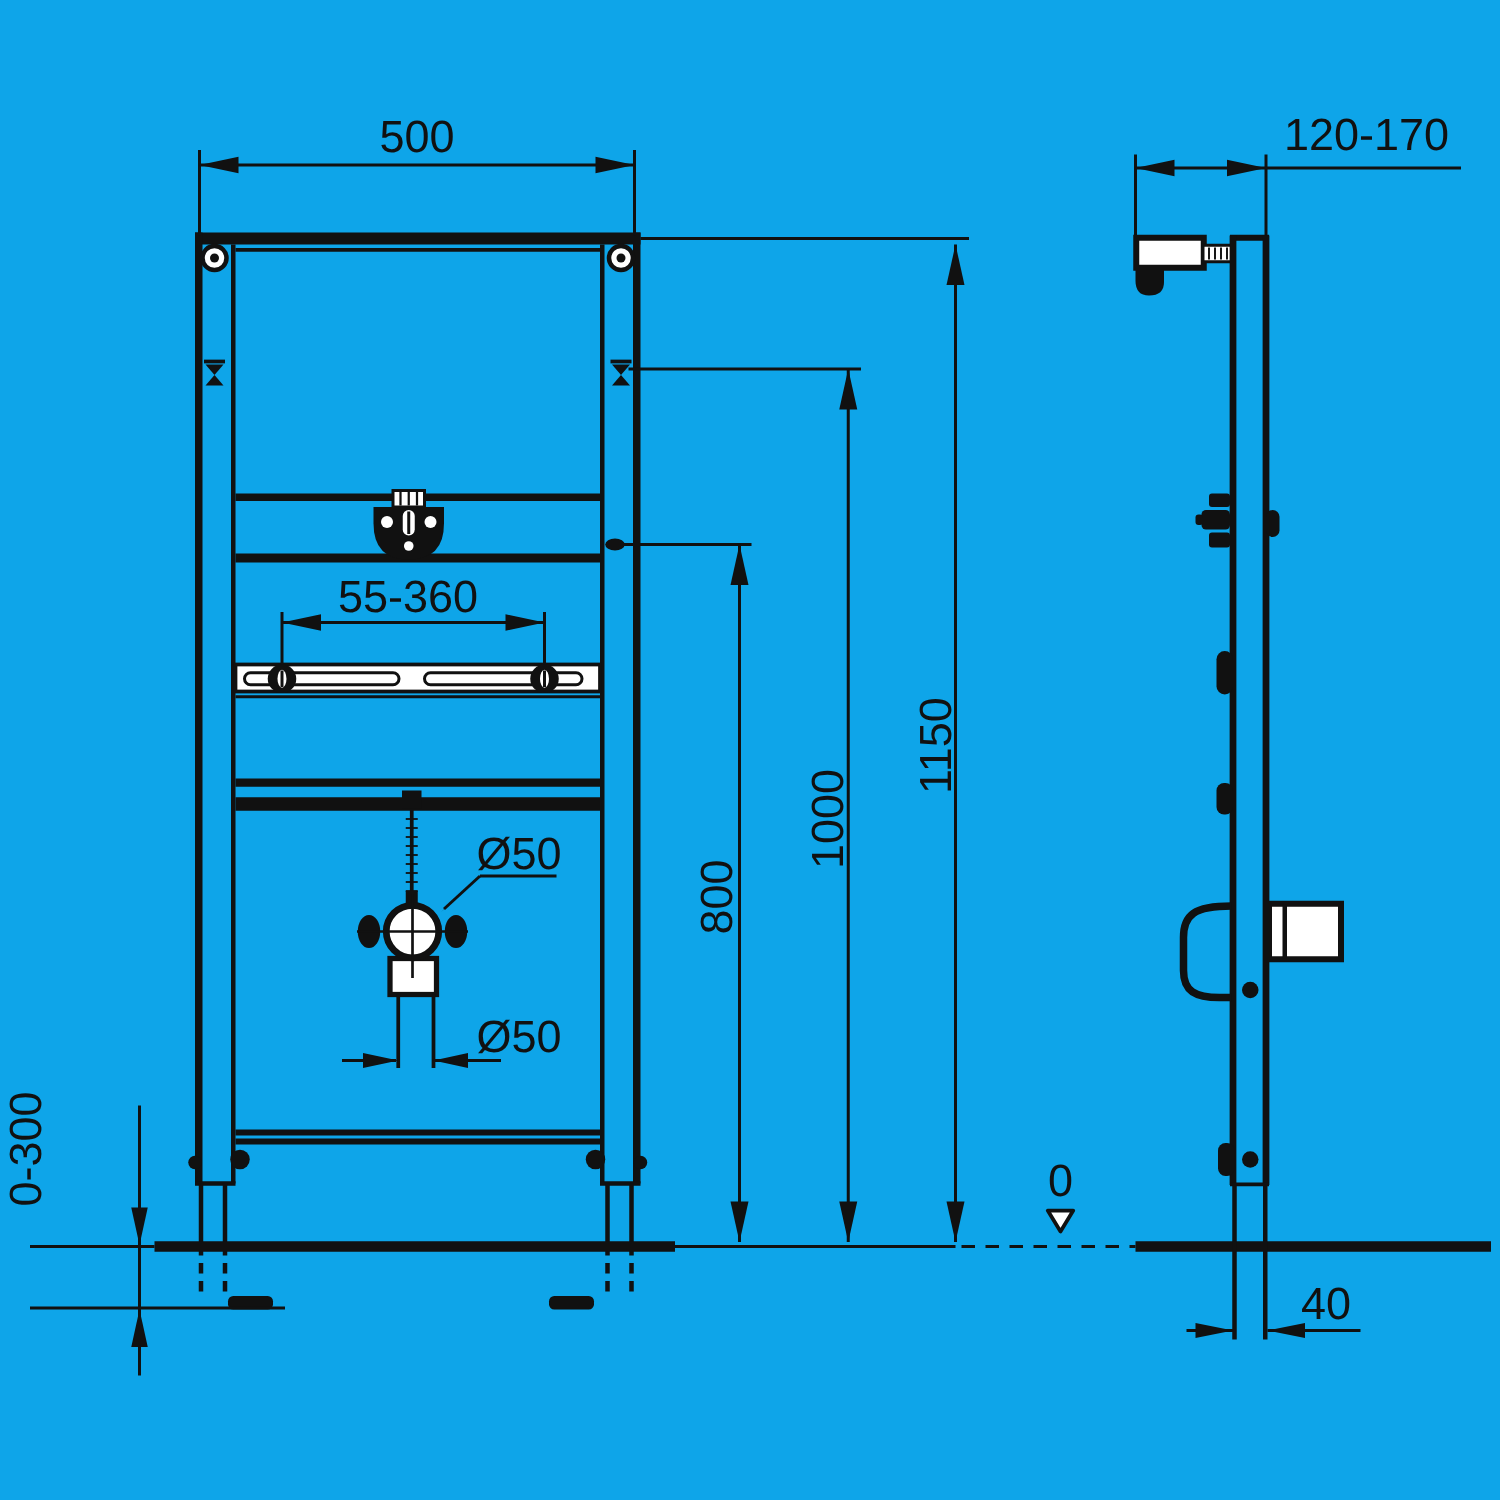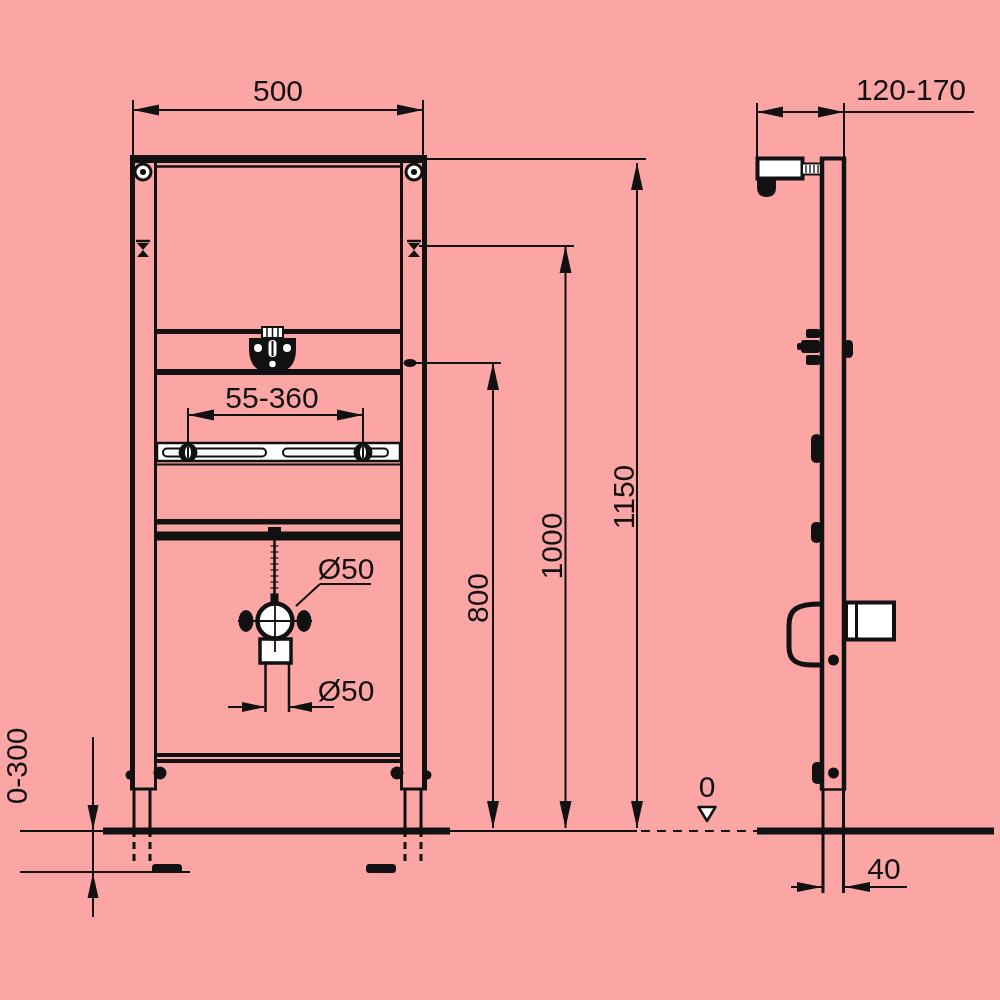--- a/index.html
+++ b/index.html
@@ -1,16 +1,16 @@
 <!DOCTYPE html>
 <html><head>
 <meta charset="utf-8">
 <style>
   html,body{margin:0;padding:0;background:#fff;}
-  .stage{width:1000px;height:1000px;background:#fca5a5;position:relative;overflow:hidden;}
+  .stage{width:1000px;height:1000px;background:#0ea5e9;position:relative;overflow:hidden;}
   svg{display:block;}
   svg text{font-family:"Liberation Sans", sans-serif;font-size:30px;fill:#111;stroke:none;}
 </style>
 </head>
 <body>
 
 <div class="stage">
 <svg width="1000" height="1000" viewBox="0 0 1000 1000">
   <g stroke="#111" fill="none">
 

